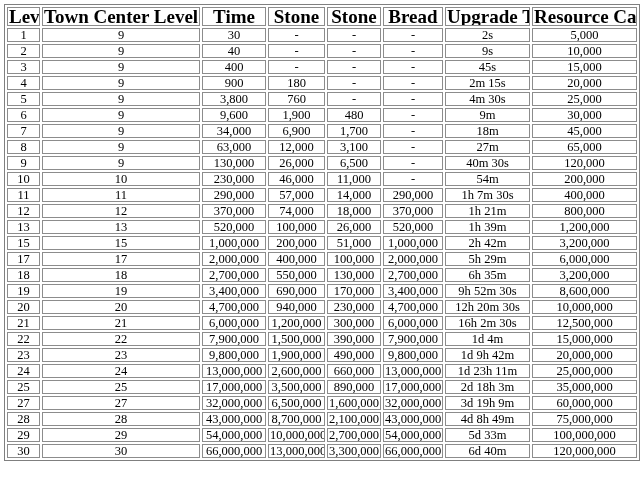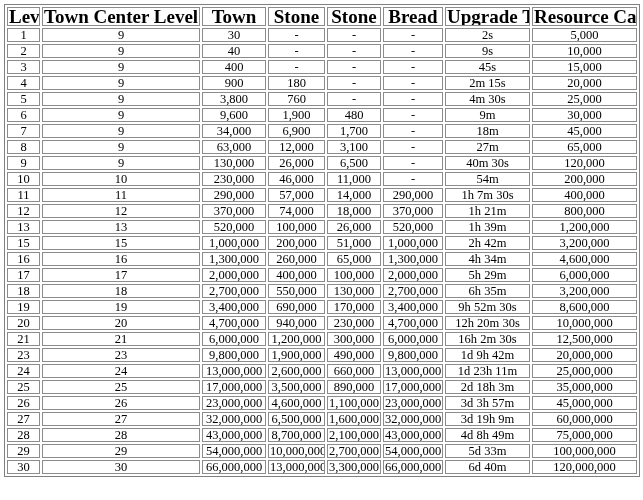--- a/index.html
+++ b/index.html
@@ -60,21 +60,21 @@
       <col style="width:57px">
       <col style="width:54px">
       <col style="width:60px">
       <col style="width:85px">
       <col style="width:105px">
     </colgroup>
     <thead>
       <tr>
           <th>Level</th>
           <th>Town Center Level Required</th>
-          <th>Town</th>
+          <th>Time</th>
           <th>Stone</th>
           <th>Stone</th>
           <th>Bread</th>
           <th>Upgrade Time</th>
           <th>Resource Capacity</th>
         </tr>
     </thead>
     <tbody>
         <tr>
           <td>1</td>
@@ -210,30 +210,20 @@
           <td>15</td>
           <td>15</td>
           <td>1,000,000</td>
           <td>200,000</td>
           <td>51,000</td>
           <td>1,000,000</td>
           <td>2h 42m</td>
           <td>3,200,000</td>
         </tr>
         <tr>
-          <td>16</td>
-          <td>16</td>
-          <td>1,300,000</td>
-          <td>260,000</td>
-          <td>65,000</td>
-          <td>1,300,000</td>
-          <td>4h 34m</td>
-          <td>4,600,000</td>
-        </tr>
-        <tr>
           <td>17</td>
           <td>17</td>
           <td>2,000,000</td>
           <td>400,000</td>
           <td>100,000</td>
           <td>2,000,000</td>
           <td>5h 29m</td>
           <td>6,000,000</td>
         </tr>
         <tr>
@@ -270,20 +260,30 @@
           <td>21</td>
           <td>21</td>
           <td>6,000,000</td>
           <td>1,200,000</td>
           <td>300,000</td>
           <td>6,000,000</td>
           <td>16h 2m 30s</td>
           <td>12,500,000</td>
         </tr>
         <tr>
+          <td>22</td>
+          <td>22</td>
+          <td>7,900,000</td>
+          <td>1,500,000</td>
+          <td>390,000</td>
+          <td>7,900,000</td>
+          <td>1d 4m</td>
+          <td>15,000,000</td>
+        </tr>
+        <tr>
           <td>23</td>
           <td>23</td>
           <td>9,800,000</td>
           <td>1,900,000</td>
           <td>490,000</td>
           <td>9,800,000</td>
           <td>1d 9h 42m</td>
           <td>20,000,000</td>
         </tr>
         <tr>
@@ -300,30 +300,20 @@
           <td>25</td>
           <td>25</td>
           <td>17,000,000</td>
           <td>3,500,000</td>
           <td>890,000</td>
           <td>17,000,000</td>
           <td>2d 18h 3m</td>
           <td>35,000,000</td>
         </tr>
         <tr>
-          <td>26</td>
-          <td>26</td>
-          <td>23,000,000</td>
-          <td>4,600,000</td>
-          <td>1,100,000</td>
-          <td>23,000,000</td>
-          <td>3d 3h 57m</td>
-          <td>45,000,000</td>
-        </tr>
-        <tr>
           <td>27</td>
           <td>27</td>
           <td>32,000,000</td>
           <td>6,500,000</td>
           <td>1,600,000</td>
           <td>32,000,000</td>
           <td>3d 19h 9m</td>
           <td>60,000,000</td>
         </tr>
         <tr>

